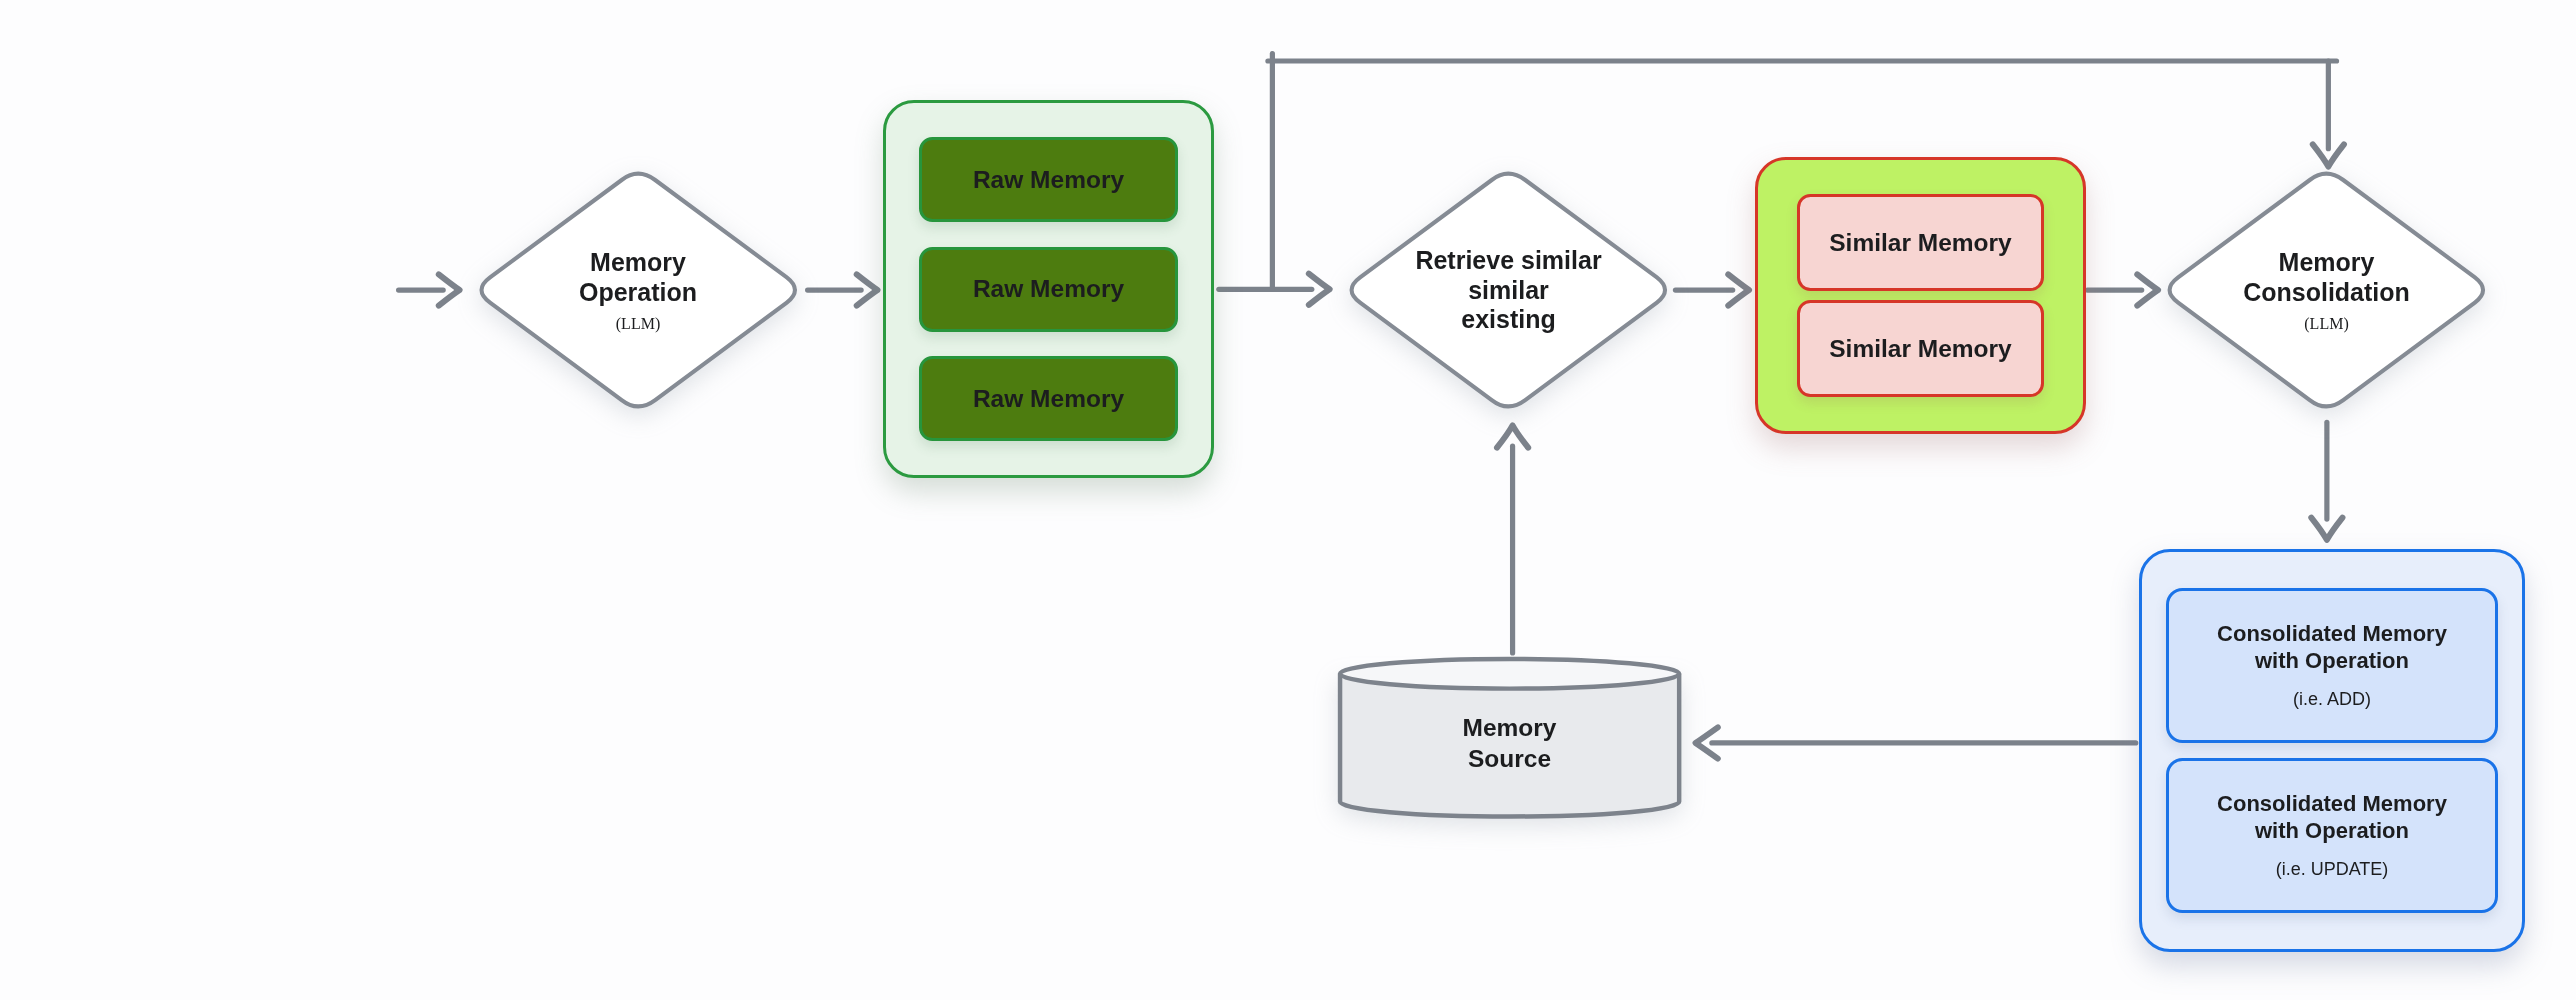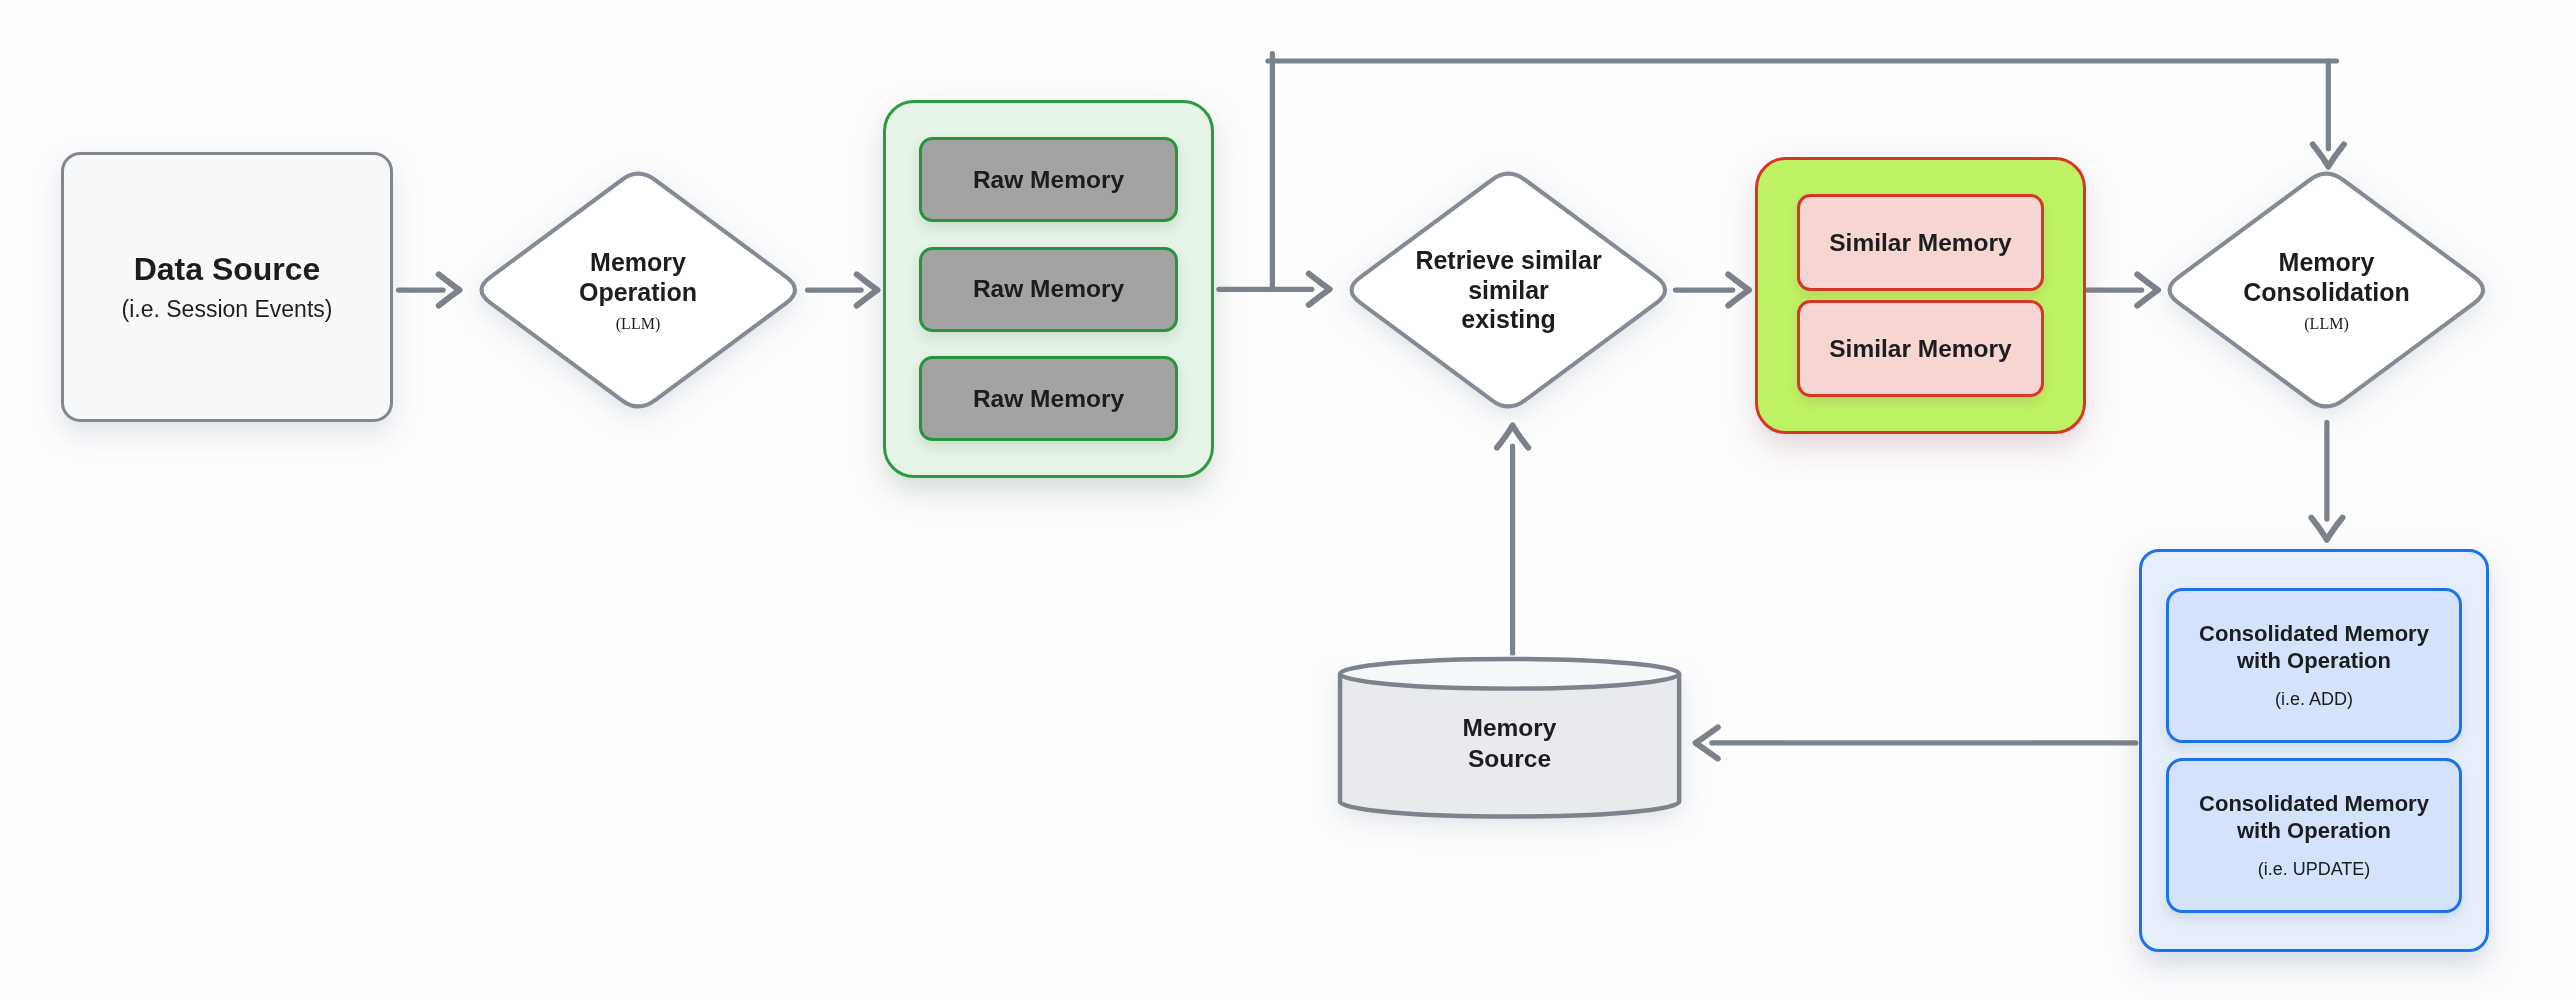--- a/index.html
+++ b/index.html
@@ -56,34 +56,34 @@
     padding: 34px 33px;
     box-shadow: 0 13.4px 28px rgba(110,140,115,0.28);
   }
   #red-container {
     left: 1755px; top: 157px; width: 331px; height: 277px;
     background: #bef264; border: 3px solid #d63628;
     padding: 34px 39px;
     box-shadow: 0 13.4px 28px rgba(160,110,110,0.26);
   }
   #blue-container {
-    left: 2139px; top: 549px; width: 350px; height: 403px;
-    background: #e7eefb; border: 3px solid #1a73e8; border-radius: 20px;
+    left: 2139px; top: 549px; width: 386px; height: 403px;
+    background: #e7eefb; border: 3px solid #1a73e8; border-radius: 31px;
     padding: 36px 24px;
     box-shadow: 0 13.4px 28px rgba(110,125,160,0.28);
   }
 
   .mem-box {
     border-radius: 13.4px;
     display: flex; align-items: center; justify-content: center;
     font-size: 24.5px; font-weight: 600; text-align: center;
     flex: none;
   }
   .green-box {
-    height: 79px; background: #a3a3a3; border: 3.7px solid #27953c;
+    height: 79px; background: #4d7c0f; border: 3.7px solid #27953c;
     box-shadow: 0 6px 12px rgba(70,120,80,0.16);
   }
   .red-box {
     height: 91px; background: #f7d5d2; border: 3.7px solid #d63628;
     box-shadow: 0 6px 12px rgba(150,90,90,0.16);
   }
   .blue-box {
     height: 149px; background: #d4e3fb; border: 3.7px solid #1a73e8; border-radius: 16.4px;
     flex-direction: column;
     box-shadow: 0 6px 12px rgba(90,110,150,0.16);
@@ -140,24 +140,20 @@
     <path class="diamond" d="M1829 373 L2006 242 Q2028 225 2051 242 L2228 373 Q2250 390 2228 407 L2051 538 Q2028 555 2006 538 L1829 407 Q1806 390 1829 373 Z"></path>
 
     <path class="diamond" d="M2929 373 L3106 242 Q3128 225 3151 242 L3328 373 Q3350 390 3328 407 L3151 538 Q3128 555 3106 538 L2929 407 Q2906 390 2929 373 Z"></path>
 
     <g>
       <path class="cyl-body" d="M1802 906 L1802 1078 A228 20 0 0 0 2258 1078 L2258 906"></path>
       <ellipse class="cyl-top" cx="2030" cy="906" rx="228" ry="20"></ellipse>
     </g>
   </svg>
 
-  <div class="abs" id="data-source">
-    <div class="ds-title">Data Source</div>
-    <div class="ds-sub">(i.e. Session Events)</div>
-  </div>
 
   <div class="abs diamond-label" id="lbl-extraction">
     <div class="d-line">Memory</div>
     <div class="d-line">Operation</div>
     <div class="d-sub">(LLM)</div>
   </div>
 
   <div class="abs group" id="green-container">
     <div class="mem-box green-box">Raw Memory</div>
     <div class="mem-box green-box">Raw Memory</div>

